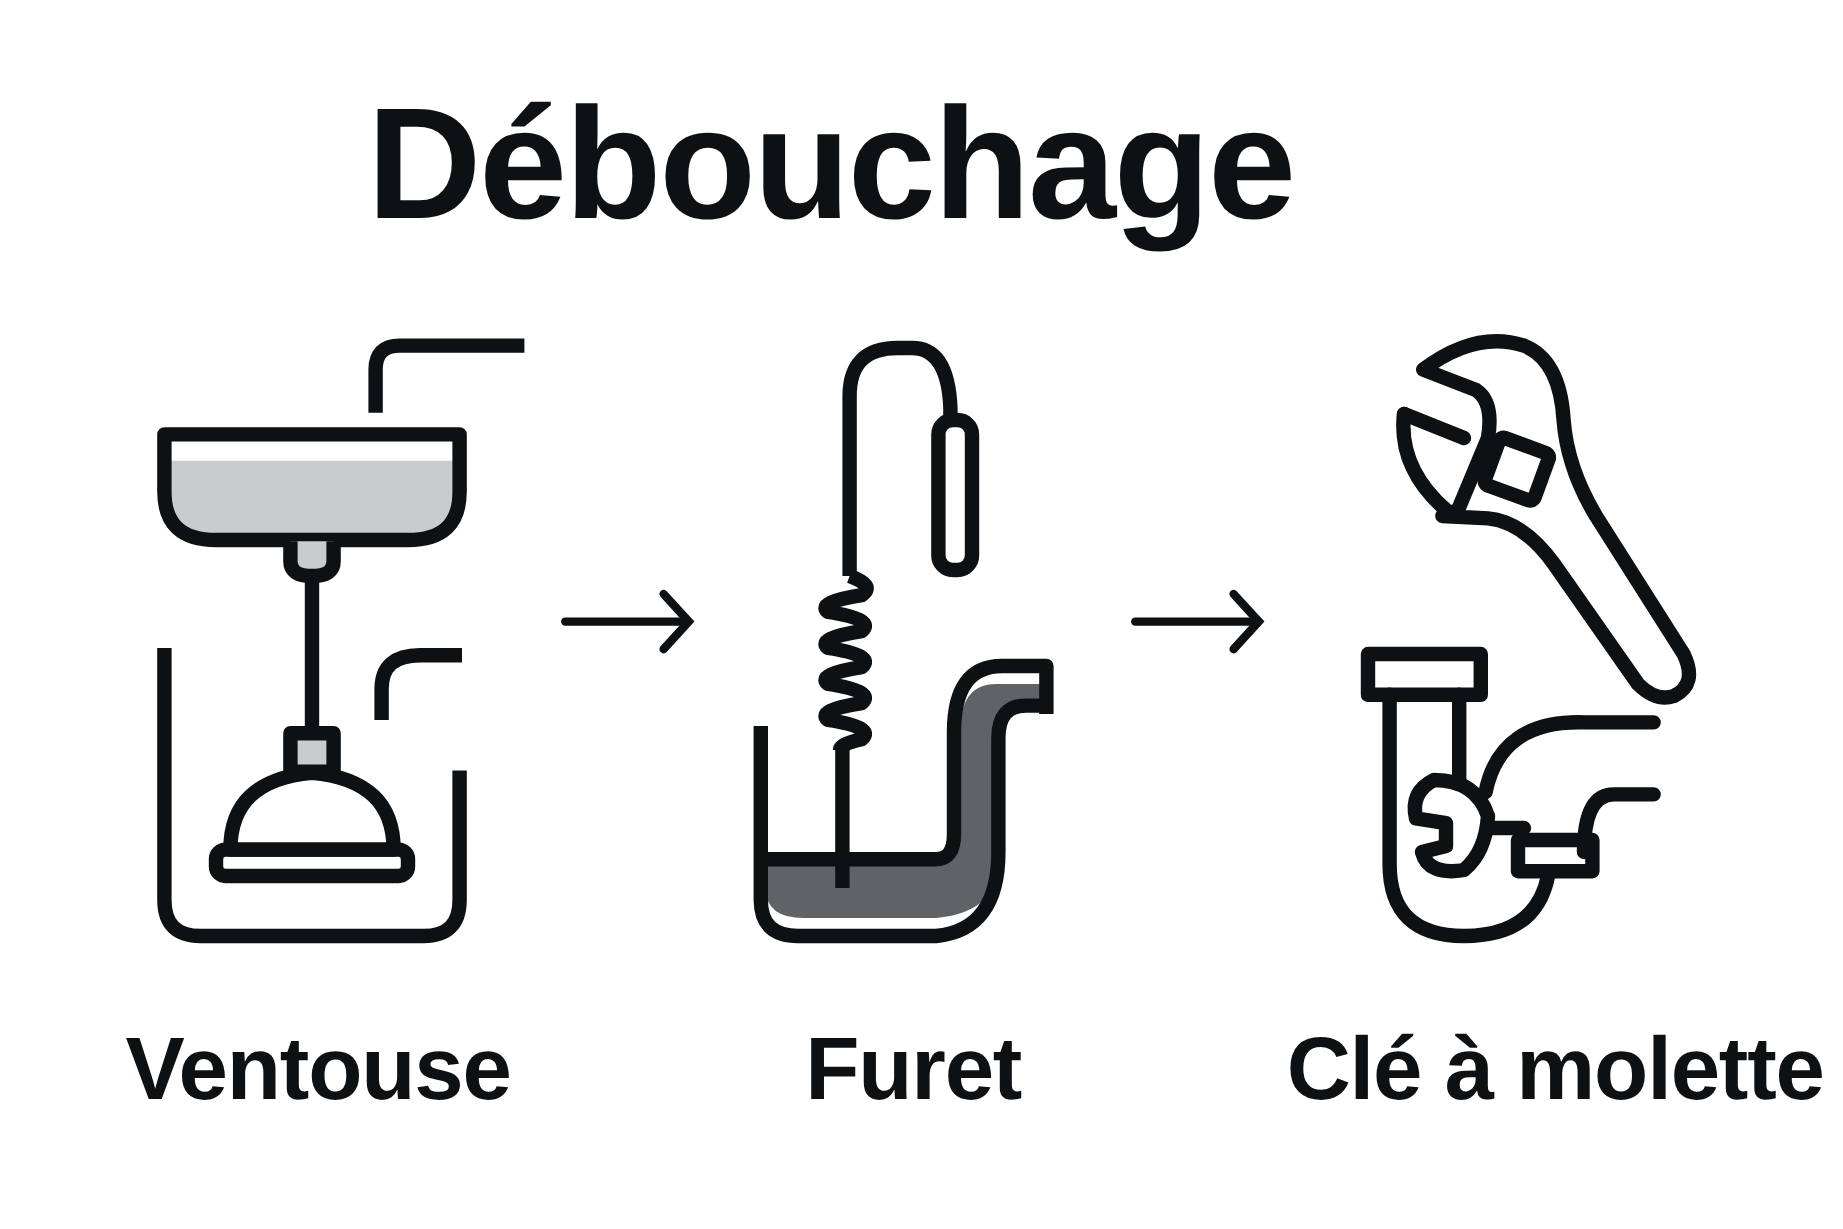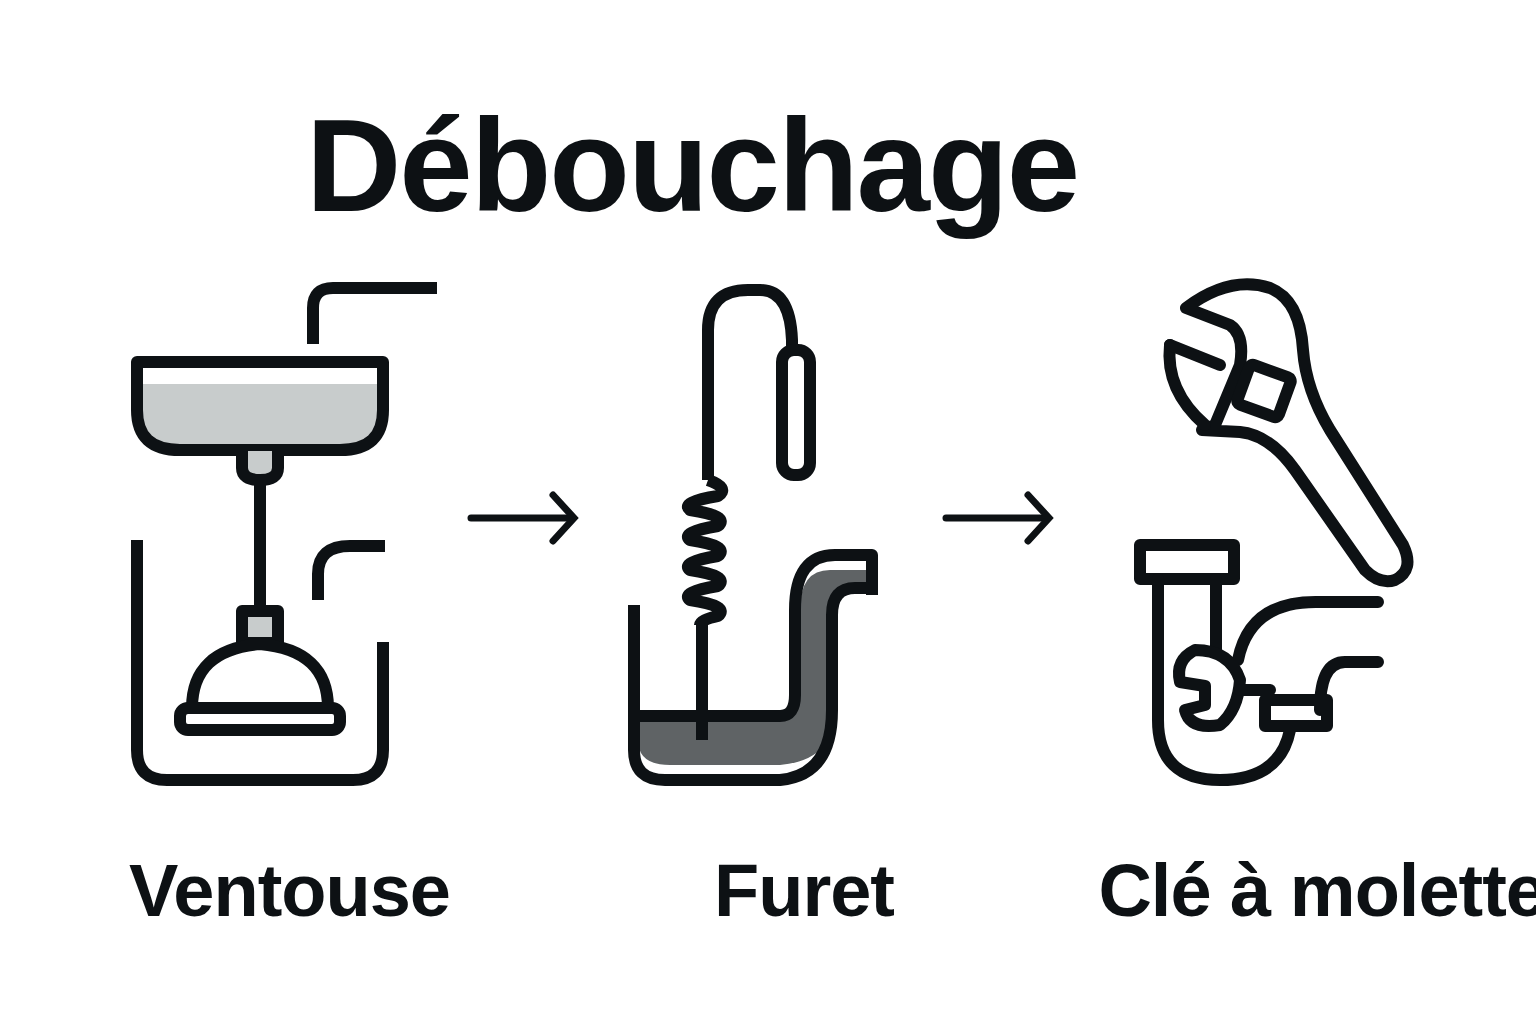--- a/index.html
+++ b/index.html
@@ -2,26 +2,26 @@
 <html><head>
 <meta charset="utf-8">
 <style>
   html, body { margin: 0; padding: 0; }
   body {
     width: 1536px; height: 1024px; background: #ffffff; position: relative; overflow: hidden;
     font-family: "Liberation Sans", "DejaVu Sans", sans-serif; color: #0d1114;
   }
   .title {
     position: absolute; left: 0; width: 1384px; top: 62px; text-align: center;
-    font-size: 132px; font-weight: bold; letter-spacing: -2px; line-height: 150px; margin-top: 29px;
+    font-size: 132px; font-weight: bold; letter-spacing: -2px; line-height: 150px;
   }
   .icon { position: absolute; }
   .label {
     position: absolute; top: 846px; font-size: 74px; font-weight: bold; line-height: 90px;
-    text-align: right; letter-spacing: -1px;
+    text-align: center; letter-spacing: -1px;
   }
   svg * { vector-effect: non-scaling-stroke; }
 </style>
 </head>
 <body>
 
 <div class="title">Débouchage</div>
 
 <svg class="icon" style="left:110px;top:270px" width="340" height="540" viewBox="0 0 340 540">
   <g fill="none" stroke="#0d1114" stroke-width="12" stroke-linecap="butt" stroke-linejoin="round">
@@ -92,14 +92,14 @@
     <path d="M118 390 Q130 330 200 332 H258"></path>
     <path d="M200 440 Q200 392 225 392 H258"></path>
     <rect x="145" y="430" width="62" height="26"></rect>
 
     <path d="M75 380 Q55 390 60 412 L85 416 L85 435 L65 440 Q70 460 100 455 Q118 440 120 410 Q110 380 75 380 Z"></path>
     <line x1="120" y1="420" x2="150" y2="420"></line>
   </g>
 </svg>
 
 <div class="label" style="left:80px;width:370px">Ventouse</div>
-<div class="label" style="left:564px;width:330px">Furet</div>
+<div class="label" style="left:596px;width:330px">Furet</div>
 <div class="label" style="left:1046px;width:500px">Clé à molette</div>
 
 </body></html>

